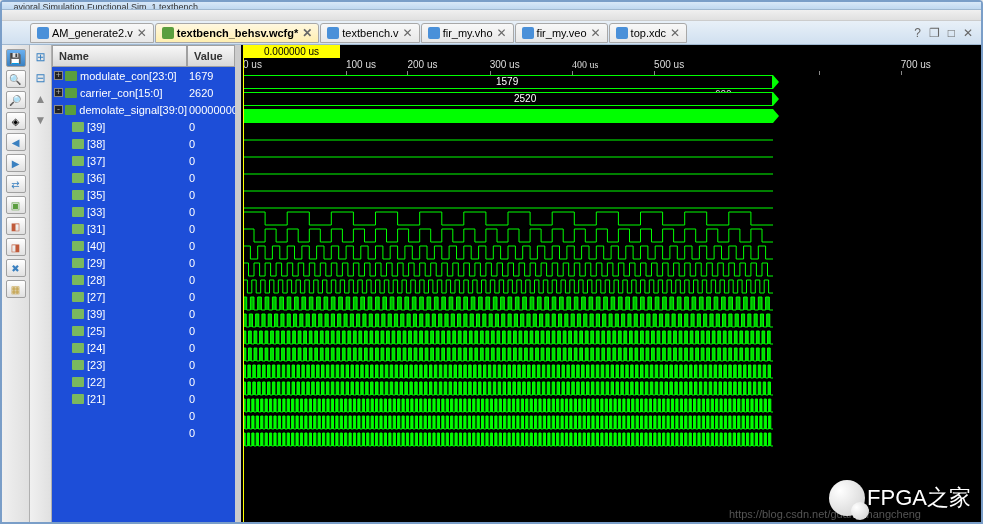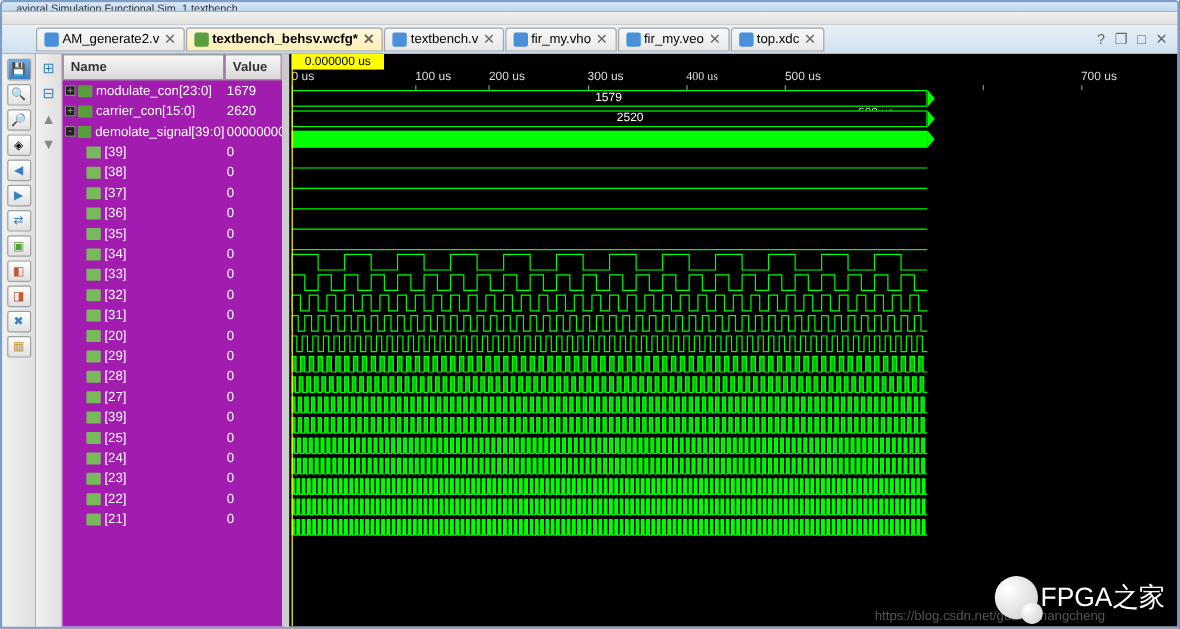--- a/index.html
+++ b/index.html
@@ -14,30 +14,30 @@
 .tab-ico.wcfg { background: #5a9e3e; }
 .tab-close { margin-left: 4px; color: #666; font-size: 12px; cursor: pointer; }
 .tabbar-ctrl { position: absolute; right: 8px; display: flex; gap: 8px; color: #666; font-size: 12px; }
 .tabbar-ctrl span { cursor: pointer; }
 .body { flex: 1; display: flex; min-height: 0; }
 .ltool { width: 28px; background: linear-gradient(90deg,#f0f0f0,#e0e0e0); border-right: 1px solid #b0b0b0; display: flex; flex-direction: column; align-items: center; padding-top: 4px; gap: 3px; }
 .tb { width: 20px; height: 18px; border: 1px solid #a0a0a0; border-radius: 2px; background: linear-gradient(#fff,#e0e0e0); cursor: pointer; display: flex; align-items: center; justify-content: center; font-size: 10px; }
 .tb.save { background: linear-gradient(#6ab0f0,#3a80c0); color: #fff; }
 .ltool2 { width: 22px; background: linear-gradient(90deg,#f0f0f0,#e0e0e0); border-right: 1px solid #b0b0b0; display: flex; flex-direction: column; align-items: center; padding-top: 4px; gap: 5px; }
 .tb2 { width: 16px; height: 16px; cursor: pointer; display: flex; align-items: center; justify-content: center; font-size: 12px; }
-.sigpanel { display: flex; background: #a21caf; border-right: 2px solid #ccc; }
+.sigpanel { display: flex; background: #1d4ed8; border-right: 2px solid #ccc; }
 .namecol { width: 135px; display: flex; flex-direction: column; color: #fff; font-size: 11px; }
 .valcol { width: 48px; display: flex; flex-direction: column; color: #fff; font-size: 11px; }
 .colhdr { height: 22px; background: linear-gradient(#f8f8f8,#d8d8d8); color: #333; display: flex; align-items: center; padding-left: 6px; border: 1px solid #a0a0a0; font-weight: bold; }
 .row { height: 17px; display: flex; align-items: center; padding-left: 2px; color: #fff; white-space: nowrap; overflow: hidden; }
 .exp { width: 9px; height: 9px; border: 1px solid #888; background: #222; color: #aaa; font-size: 9px; line-height: 7px; text-align: center; margin-right: 2px; cursor: pointer; }
 .sigico { width: 12px; height: 10px; background: #5a9e3e; margin-right: 3px; border-radius: 1px; }
 .subico { width: 12px; height: 10px; background: #7ab85e; margin: 0 3px 0 18px; border-radius: 1px; }
 .wave { flex: 1; background: #000; position: relative; overflow: hidden; }
-.cursor-label { position: absolute; top: 0; left: 2px; background: #ffff00; color: #000; font-size: 10px; padding: 1px 11px; z-index: 5; }
+.cursor-label { position: absolute; top: 0; left: 2px; background: #ffff00; color: #000; font-size: 10px; padding: 1px 21px; z-index: 5; }
 .ruler { position: absolute; top: 14px; left: 0; right: 0; height: 14px; color: #fff; font-size: 10px; }
 .tick { position: absolute; top: 0; color: #ddd; }
 .tick::before { content: ""; position: absolute; top: 12px; left: 0; width: 1px; height: 4px; background: #888; }
 .cursor-line { position: absolute; top: 0; bottom: 0; width: 1px; background: #ffff00; left: 2px; z-index: 4; }
 .bus { position: absolute; left: 2px; height: 14px; background: #000; border: 1px solid #00ff00; }
 .bus.filled { background: #00ff00; }
 .busend { position: absolute; width: 6px; height: 14px; background: #00ff00; clip-path: polygon(0 0, 100% 50%, 0 100%); }
 .bustxt { position: absolute; color: #fff; font-size: 10px; z-index: 3; }
 .bit { position: absolute; left: 2px; height: 15px; }
 .bit svg { position: absolute; left: 0; top: 0; }
@@ -148,37 +148,29 @@
             <div class="row">
               <span class="subico"></span>
               <span>[36]</span>
             </div>
             <div class="row">
               <span class="subico"></span>
               <span>[35]</span>
             </div>
             <div class="row">
               <span class="subico"></span>
-              <span>[34]</span>
-            </div>
-            <div class="row">
-              <span class="subico"></span>
               <span>[33]</span>
             </div>
             <div class="row">
               <span class="subico"></span>
-              <span>[32]</span>
-            </div>
-            <div class="row">
-              <span class="subico"></span>
               <span>[31]</span>
             </div>
             <div class="row">
               <span class="subico"></span>
-              <span>[20]</span>
+              <span>[40]</span>
             </div>
             <div class="row">
               <span class="subico"></span>
               <span>[29]</span>
             </div>
             <div class="row">
               <span class="subico"></span>
               <span>[28]</span>
             </div>
             <div class="row">

